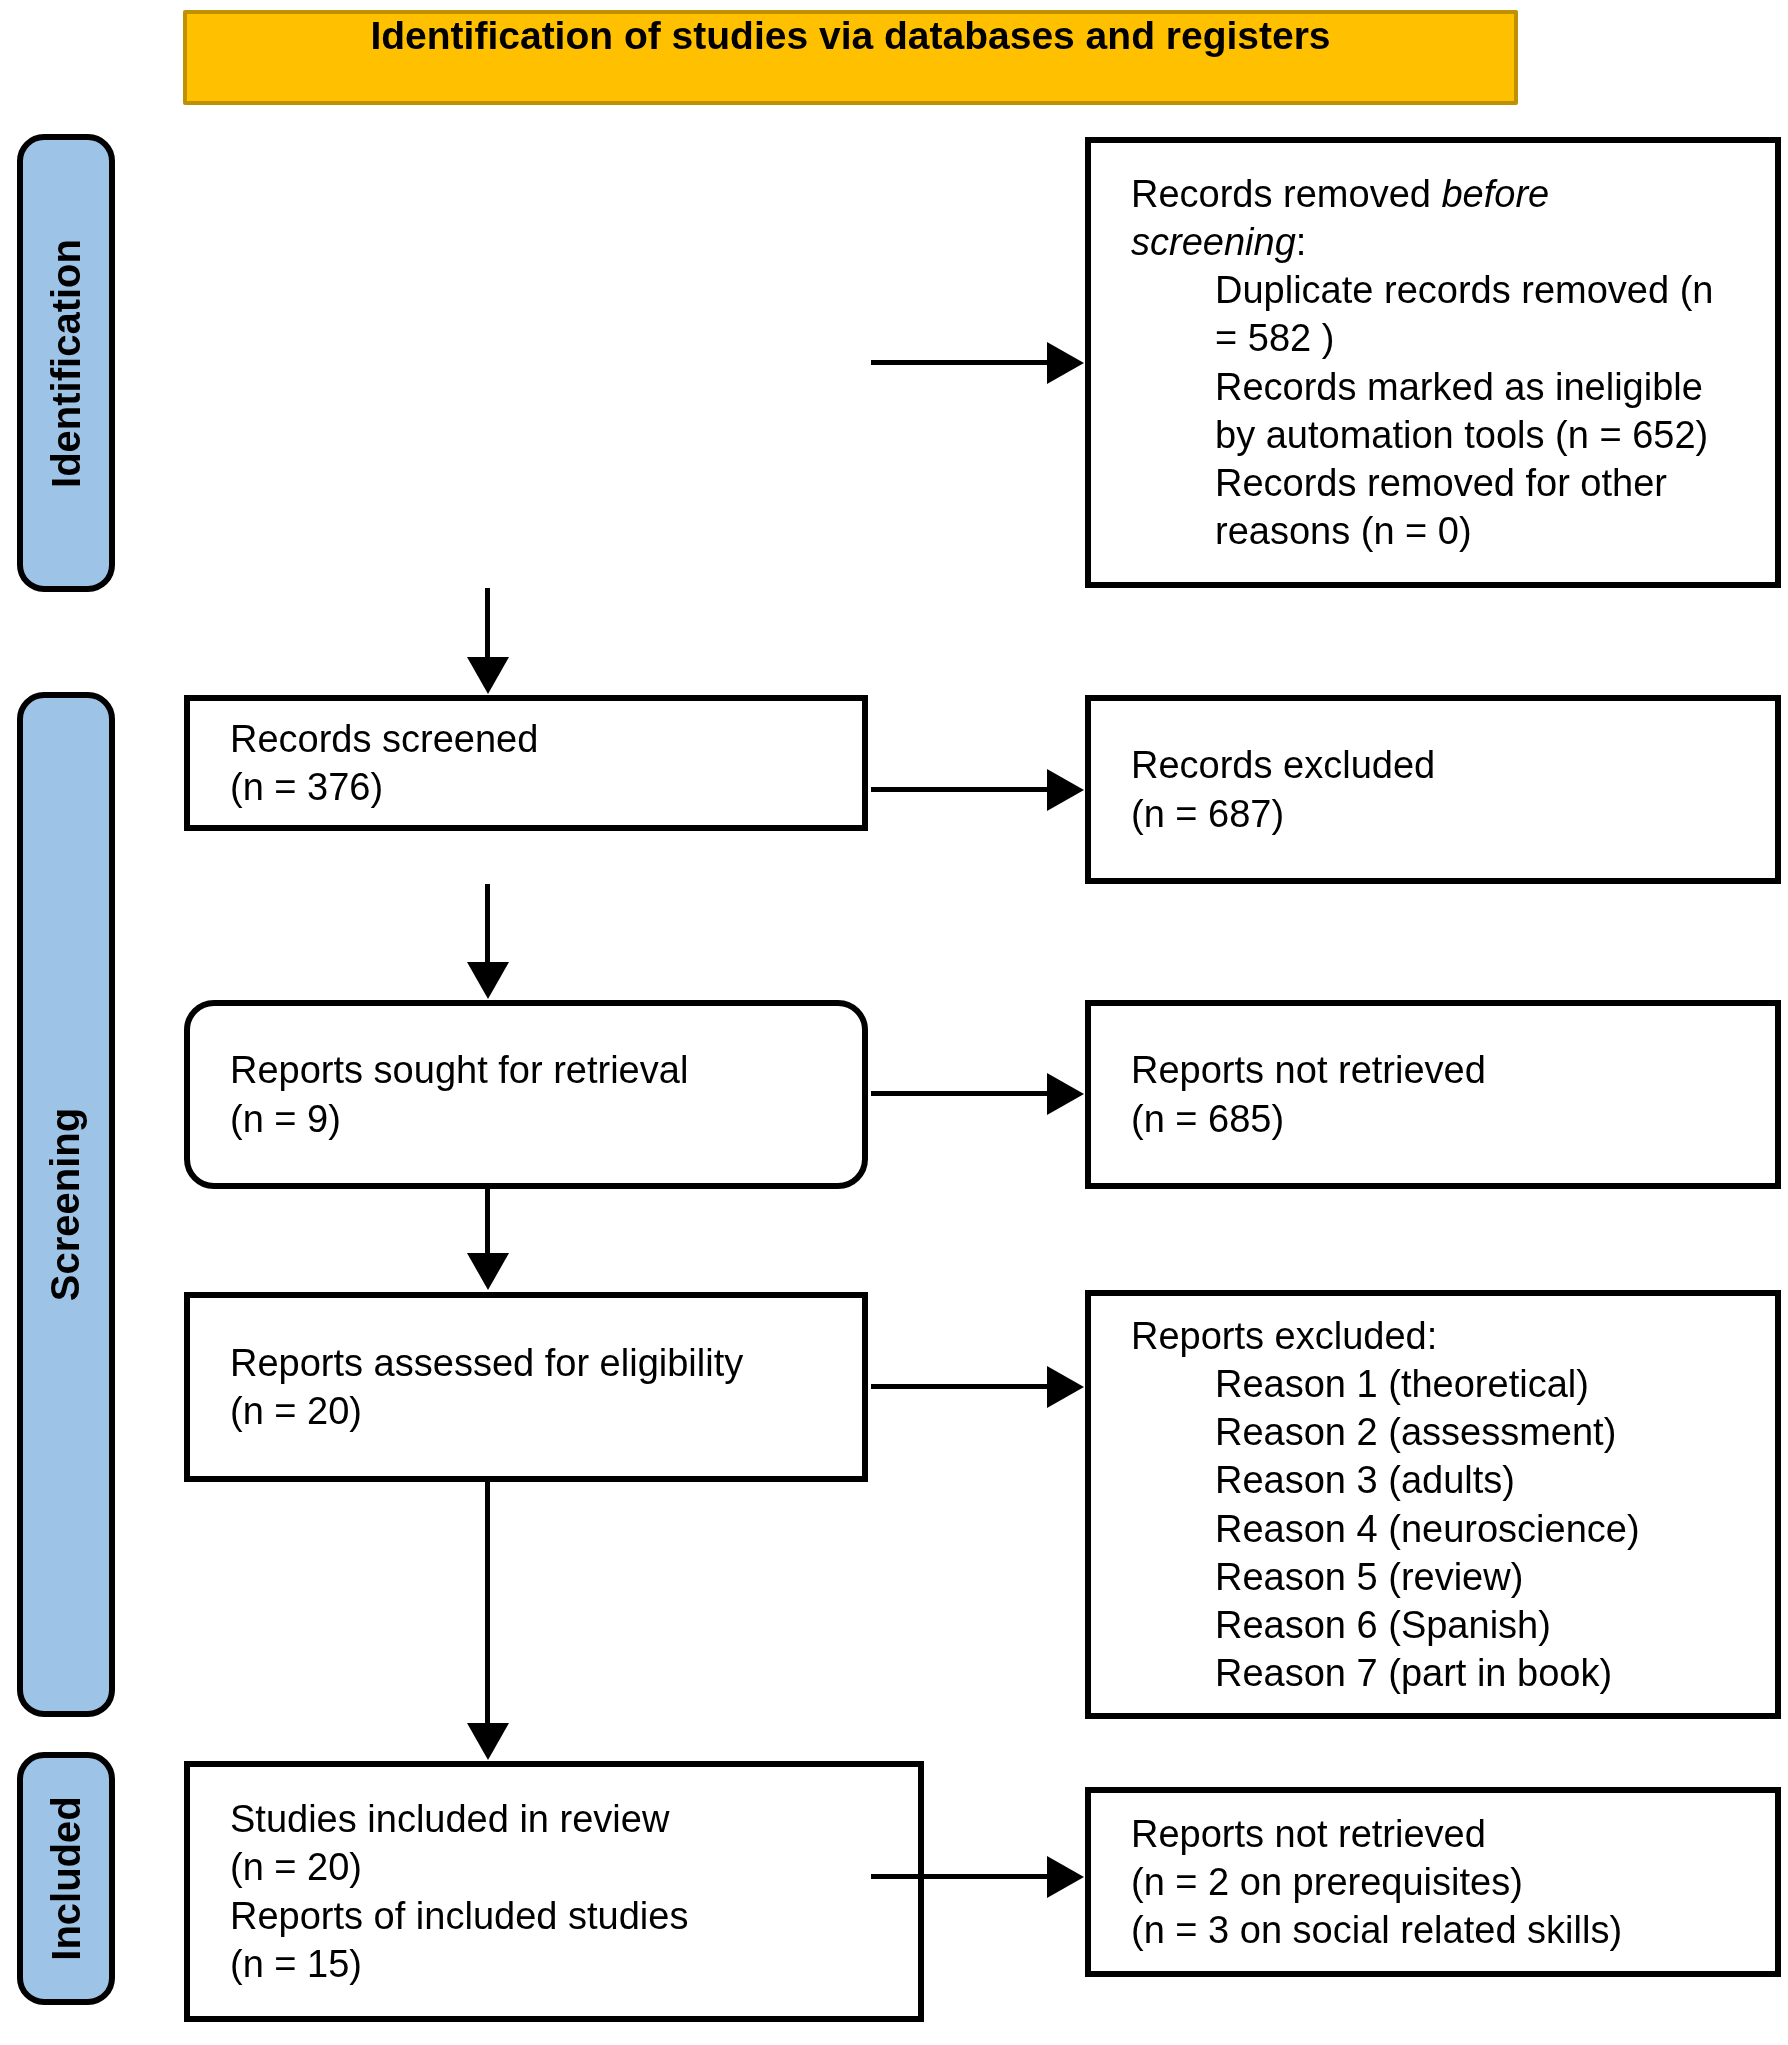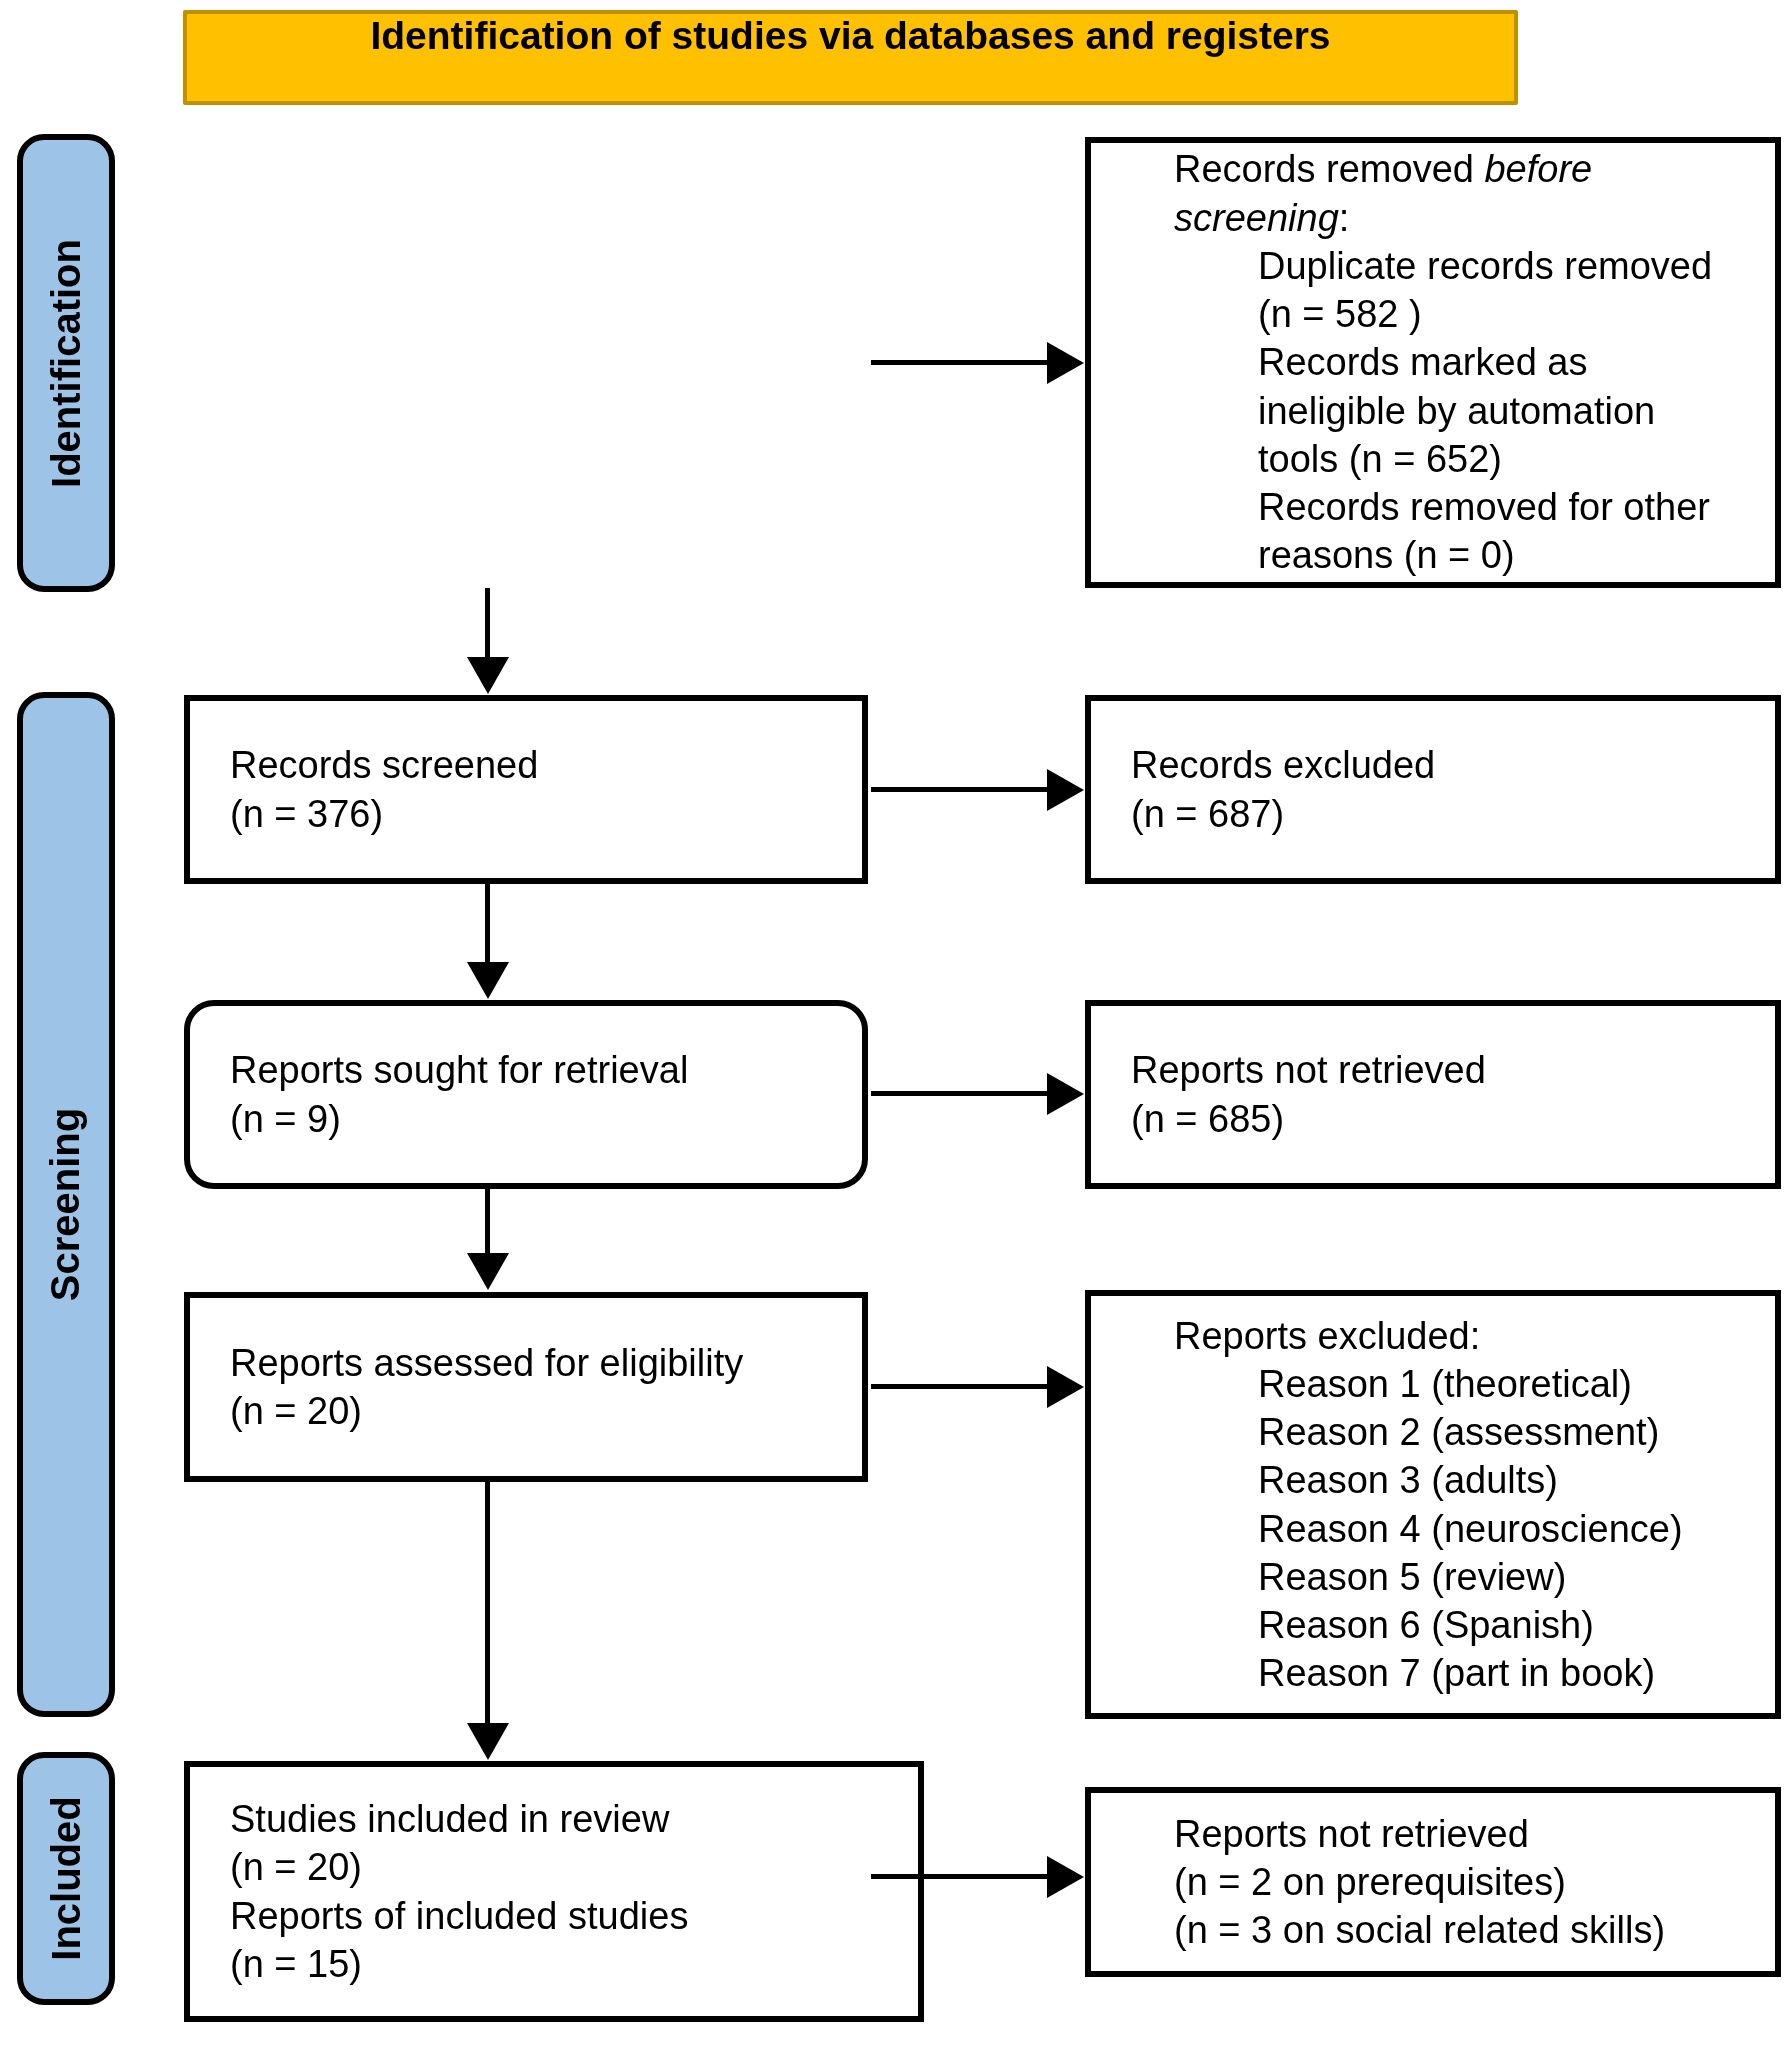--- a/index.html
+++ b/index.html
@@ -47,21 +47,21 @@
     background: #fff;
     border: 6.1px solid var(--box-border);
     display: flex; align-items: center;
   }
   .box-text {
     width: 100%;
     padding: 5.6px 34px 5.6px 40px;
     font-size: 38px;
     line-height: 1.27;
   }
-  .box-text.tight-right { padding-right: 22.3px; margin-left: 43px; }
+  .box-text.tight-right { padding-right: 22.3px; }
   .indent { padding-left: 84px; }
   .arrow-v { position: absolute; width: 5px; background: var(--arrow); }
   .arrow-v::after {
     content: '';
     position: absolute;
     bottom: -36px; left: 50%;
     transform: translateX(-50%);
     border: 21px solid transparent;
     border-top: 37px solid var(--arrow);
     border-bottom: 0;
@@ -100,21 +100,21 @@
 
   <div class="box" style="left:1085px; top:137px; width:696px; height:451px;">
     <div class="box-text tight-right" style="padding-right:45px;">
       <div><span>Records removed </span><i>before screening</i><span>:</span></div>
       <div class="indent">Duplicate records removed (n = 582 )</div>
       <div class="indent">Records marked as ineligible by automation tools (n = 652)</div>
       <div class="indent">Records removed for other reasons (n = 0)</div>
     </div>
   </div>
 
-  <div class="box" style="left:184px; top:695px; width:684px; height:189px;">
+  <div class="box" style="left:184px; top:695px; width:684px; height:136px;">
     <div class="box-text">
       <div>Records screened</div>
       <div>(n = 376)</div>
     </div>
   </div>
 
   <div class="box" style="left:1085px; top:695px; width:696px; height:189px;">
     <div class="box-text">
       <div>Records excluded</div>
       <div>(n = 687)</div>

